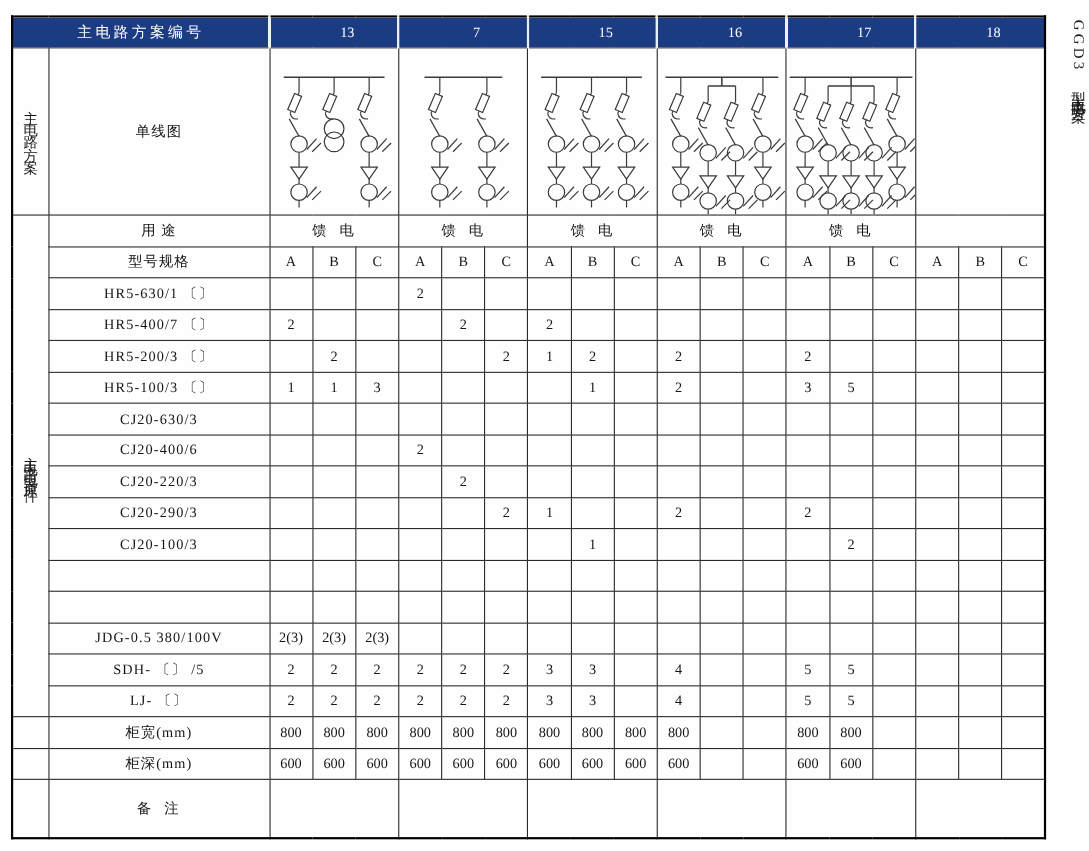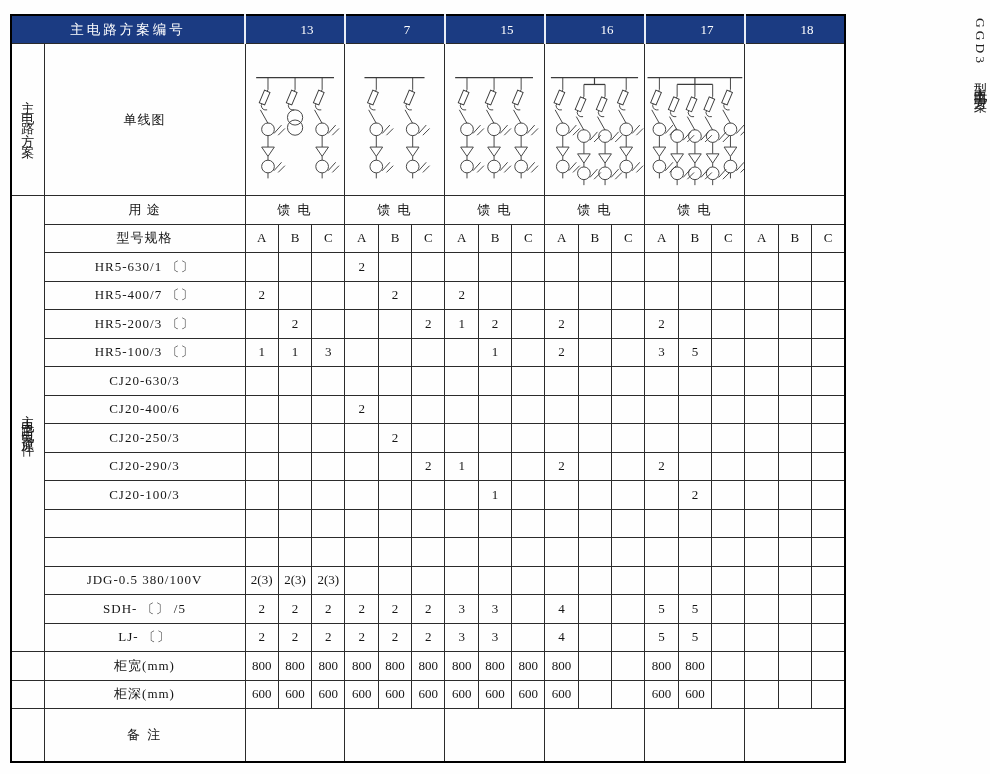--- a/index.html
+++ b/index.html
@@ -1,30 +1,30 @@
 <!DOCTYPE html>
 <html><head>
 <meta charset="utf-8">
 <style>
   html,body{margin:0;padding:0;background:#ffffff;}
   .page{position:relative;width:990px;height:774px;background:#fefefe;overflow:hidden;
         font-family:"Liberation Serif","DejaVu Serif",serif;color:#151515;}
-  table.spec{position:absolute;left:10px;top:14px;width:836px;border-collapse:collapse;
+  table.spec{position:absolute;left:10px;top:14px;width:941px;border-collapse:collapse;
         table-layout:fixed;border:2px solid #000;}
   td,th{border:1px solid #2b2b2b;padding:0;text-align:center;vertical-align:middle;
         font-size:13px;font-weight:normal;overflow:hidden;white-space:nowrap;}
   thead th{background:#1b3b82;color:#ffffff;height:27px;border:1px solid #1b3b82;
         border-bottom:1px solid #2b2b2b;}
   thead th.head-scheme{border-left:2px solid #e8edf6;padding-left:24px;}
   thead th.head-label{letter-spacing:3px;font-size:13.5px;}
   .r-diag td{height:151px;}
   .r-std td{height:27.5px;}
   .r-remark td{height:52px;}
   td.row-label{letter-spacing:1px;}
-  td.usage-cell,td.remark-cell{letter-spacing:2px;}
+  td.usage-cell,td.remark-cell{letter-spacing:2px;font-family:Liberation Mono, monospace;}
   td.sidebar{vertical-align:middle;}
   .v-label{writing-mode:vertical-rl;text-orientation:upright;display:inline-block;
         line-height:1;font-size:13px;}
   .v-top{letter-spacing:11px;}
   .v-mid{letter-spacing:5px;}
   td.diagram-cell{padding:0;}
   td.diagram-cell svg{display:block;width:100%;height:150px;}
   .side-caption{position:absolute;right:1px;top:18px;writing-mode:vertical-rl;
         text-orientation:mixed;font-size:13.5px;letter-spacing:3px;color:#1d1d1d;}
 </style>
@@ -500,21 +500,21 @@
           <td></td>
           <td></td>
           <td></td>
           <td></td>
           <td></td>
           <td></td>
           <td></td>
           <td></td>
         </tr>
         <tr class="r-std">
-          <td class="row-label">CJ20-250/3</td>
+          <td class="row-label">CJ20-220/3</td>
           <td></td>
           <td></td>
           <td></td>
           <td></td>
           <td>2</td>
           <td></td>
           <td></td>
           <td></td>
           <td></td>
           <td></td>

